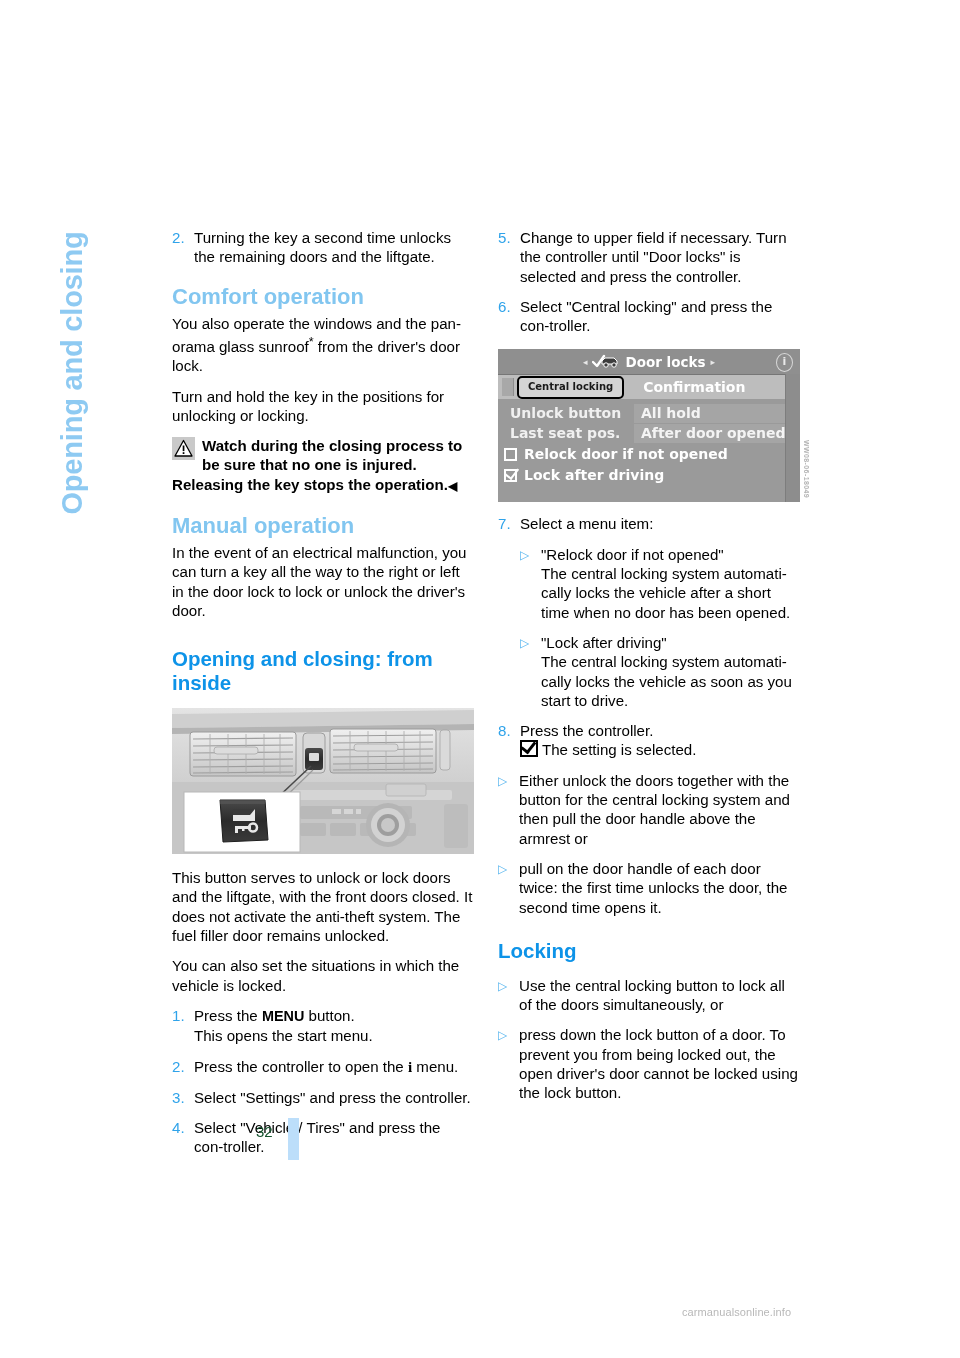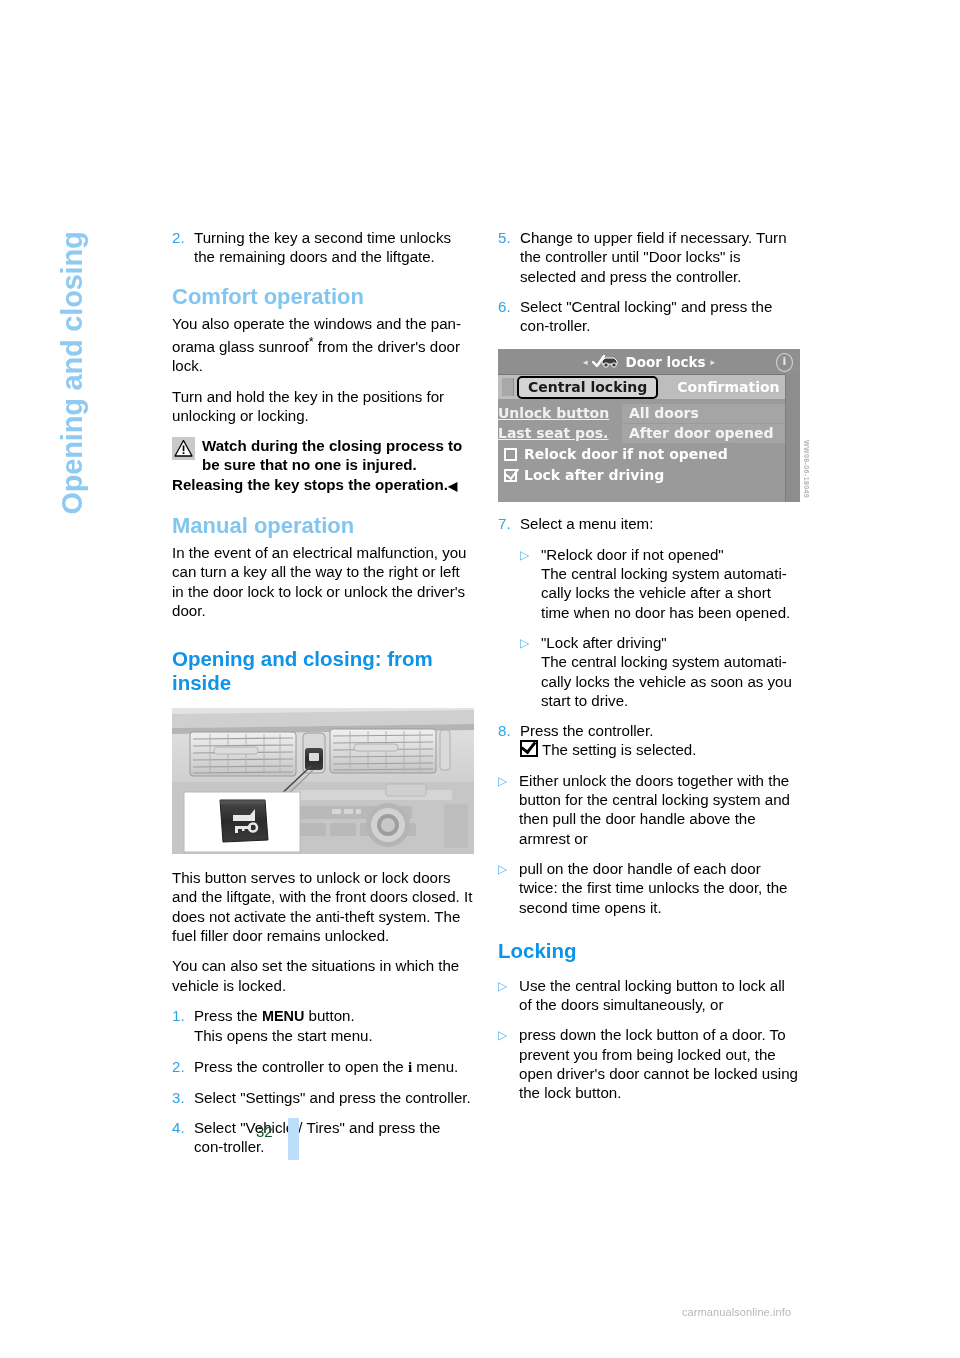--- a/index.html
+++ b/index.html
@@ -180,42 +180,42 @@
   }
   .idrive-tabs .notch {
     width: 11px; height: 18px; background: #a8a8a8; margin-right: 3px;
     border-right: 1px solid #8d8d8d;
   }
   .tab-active {
     background: #d4d4d4;
     border: 2.5px solid #000000;
     border-radius: 5px;
     color: #1a1a1a;
-    font-size: 14px;
+    font-size: 10px;
     font-weight: bold;
     padding: 0px 9px 1px;
     line-height: 18px;
   }
   .tab-plain {
     color: #ffffff;
     font-size: 14px;
     font-weight: bold;
     margin-left: 19px;
     line-height: 18px;
   }
   .idrive-body { padding: 5px 0 0 0; }
   .irow {
     display: flex;
     font-size: 14px;
     font-weight: bold;
     line-height: 19px;
     color: #ffffff;
     margin-bottom: 1px;
   }
-  .irow .lbl  { width: 124px; padding-left: 0; color: #f0f0f0; text-decoration: underline; }
+  .irow .lbl  { width: 124px; padding-left: 12px; color: #f0f0f0; }
   .irow .val  { flex: 1 1 auto; background: #a5a5a5; padding-left: 7px; color: #f4f4f4; }
   .irow-chk {
     display: flex;
     align-items: center;
     font-size: 14px;
     font-weight: bold;
     line-height: 20px;
     color: #ffffff;
     padding-left: 6px;
     margin-bottom: 1px;
@@ -497,21 +497,21 @@
 
     <div class="idrive-tabs">
       <span class="notch"></span>
       <span class="tab-active">Central locking</span>
       <span class="tab-plain">Confirmation</span>
     </div>
 
     <div class="idrive-body">
       <div class="irow">
         <span class="lbl">Unlock button</span>
-        <span class="val">All doors</span>
+        <span class="val">All hold</span>
       </div>
       <div class="irow">
         <span class="lbl">Last seat pos.</span>
         <span class="val">After door opened</span>
       </div>
       <div class="irow-chk">
         <span class="sq"></span>
         <span>Relock door if not opened</span>
       </div>
       <div class="irow-chk">

